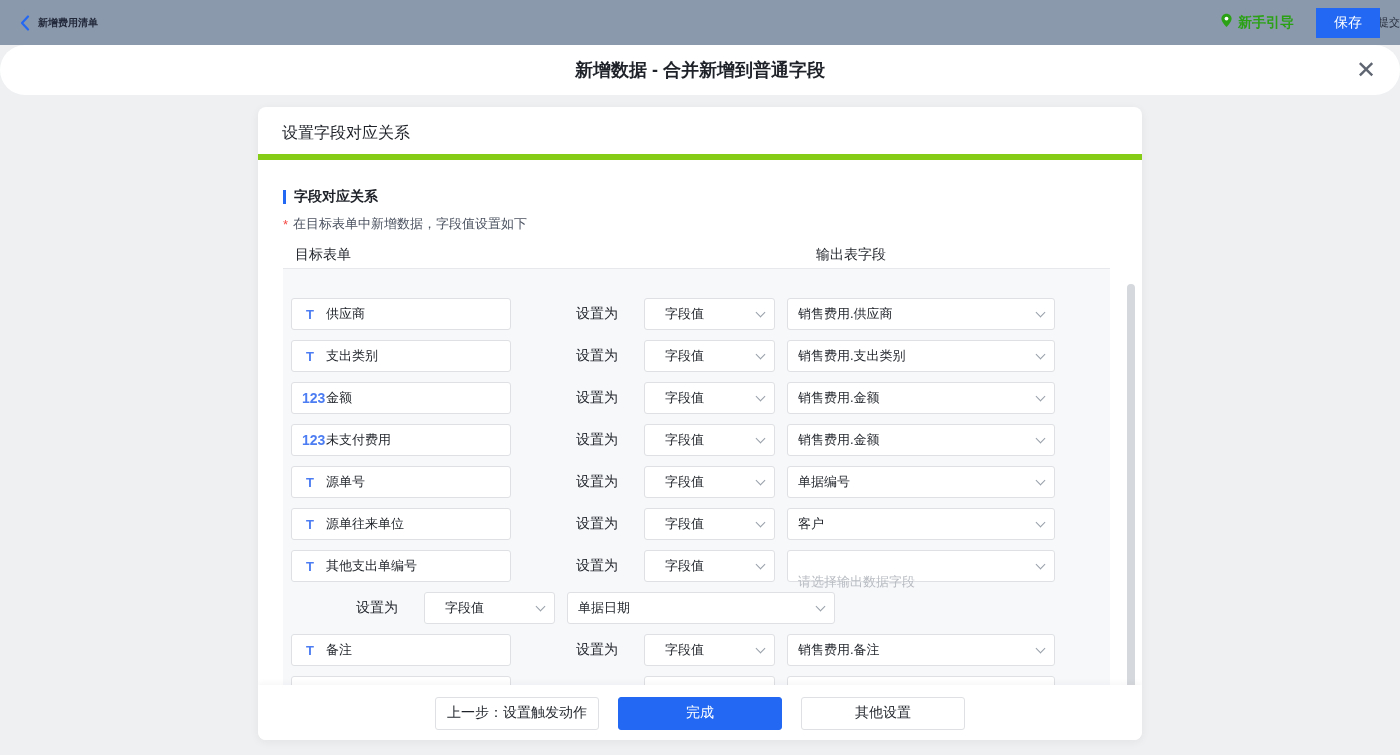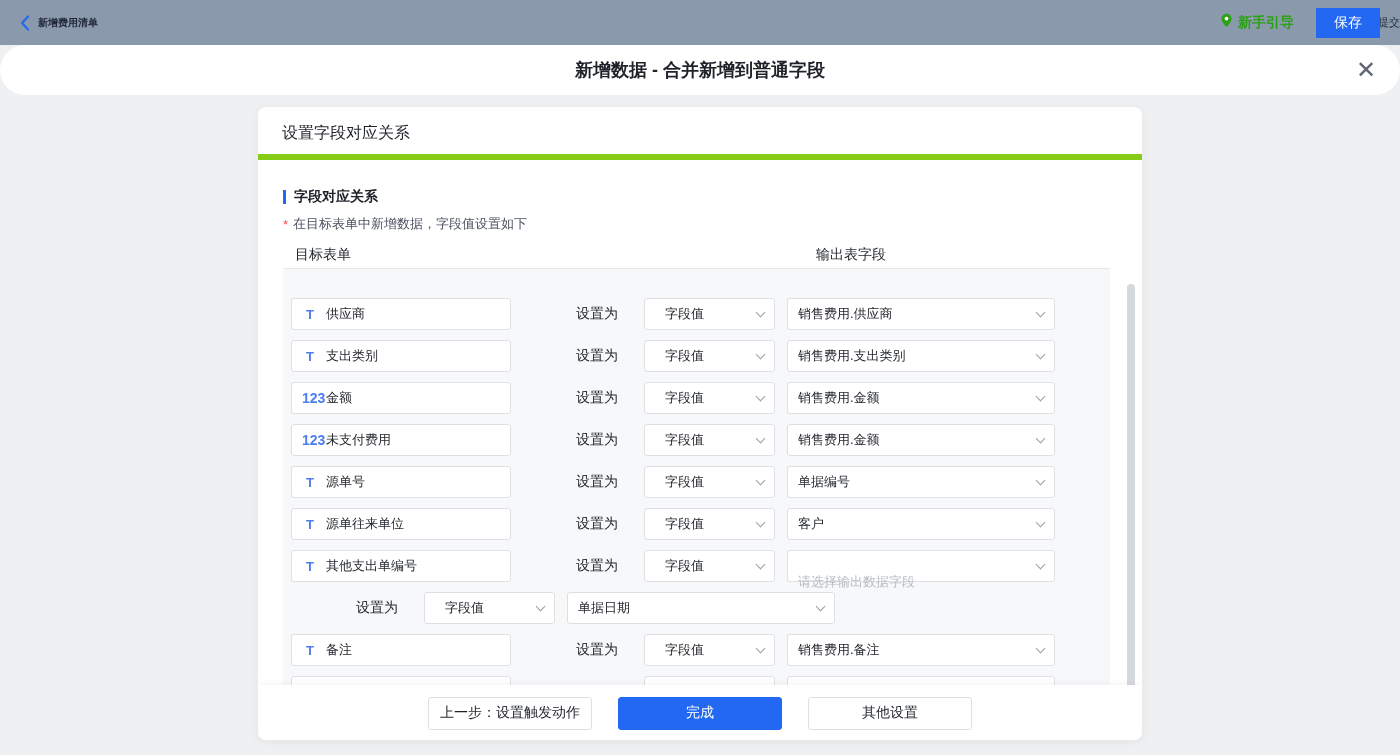--- a/index.html
+++ b/index.html
@@ -55,21 +55,21 @@
   .set-as{margin-left:65px;width:44px;font-size:14px;color:var(--text);flex:none;}
   .select{height:32px;background:#fff;border:1px solid var(--border);border-radius:3px;display:flex;align-items:center;justify-content:space-between;padding:0 10px;font-size:13px;color:var(--text);cursor:pointer;}
   .mode-select{margin-left:24px;width:131px;flex:none;padding-left:20px;}
   .out-select{margin-left:12px;width:268px;flex:none;}
   .select .val{white-space:nowrap;overflow:hidden;text-overflow:ellipsis;}
   .select .val.ph{color:var(--ph);margin-top:32px;}
   .caret{width:7px;height:7px;border-right:1.5px solid #98a0aa;border-bottom:1.5px solid #98a0aa;transform:rotate(45deg);flex:none;margin-top:-4px;margin-left:8px;}
 
   .scroll-thumb{position:absolute;right:7px;top:124px;width:8px;height:405px;background:#d5d8dc;border-radius:4px;cursor:pointer;}
 
-  .card-footer{position:absolute;left:0;right:0;bottom:0;height:56px;background:#fff;display:flex;align-items:center;justify-content:center;gap:26px;box-shadow:0 -2px 6px rgba(31,35,41,.04);}
+  .card-footer{position:absolute;left:0;right:0;bottom:0;height:56px;background:#fff;display:flex;align-items:center;justify-content:center;gap:19px;box-shadow:0 -2px 6px rgba(31,35,41,.04);}
   .btn{min-width:164px;height:33px;display:flex;align-items:center;justify-content:center;background:#fff;border:1px solid var(--border);border-radius:3px;font-size:14px;color:var(--text);cursor:pointer;padding:0 10px;}
   .btn-primary{background:var(--primary);border-color:var(--primary);color:#fff;}
 </style>
 </head>
 <body>
 
 <div class="topbar">
   <div class="back">
     <span>
       <svg width="10" height="16" viewBox="0 0 10 16">

